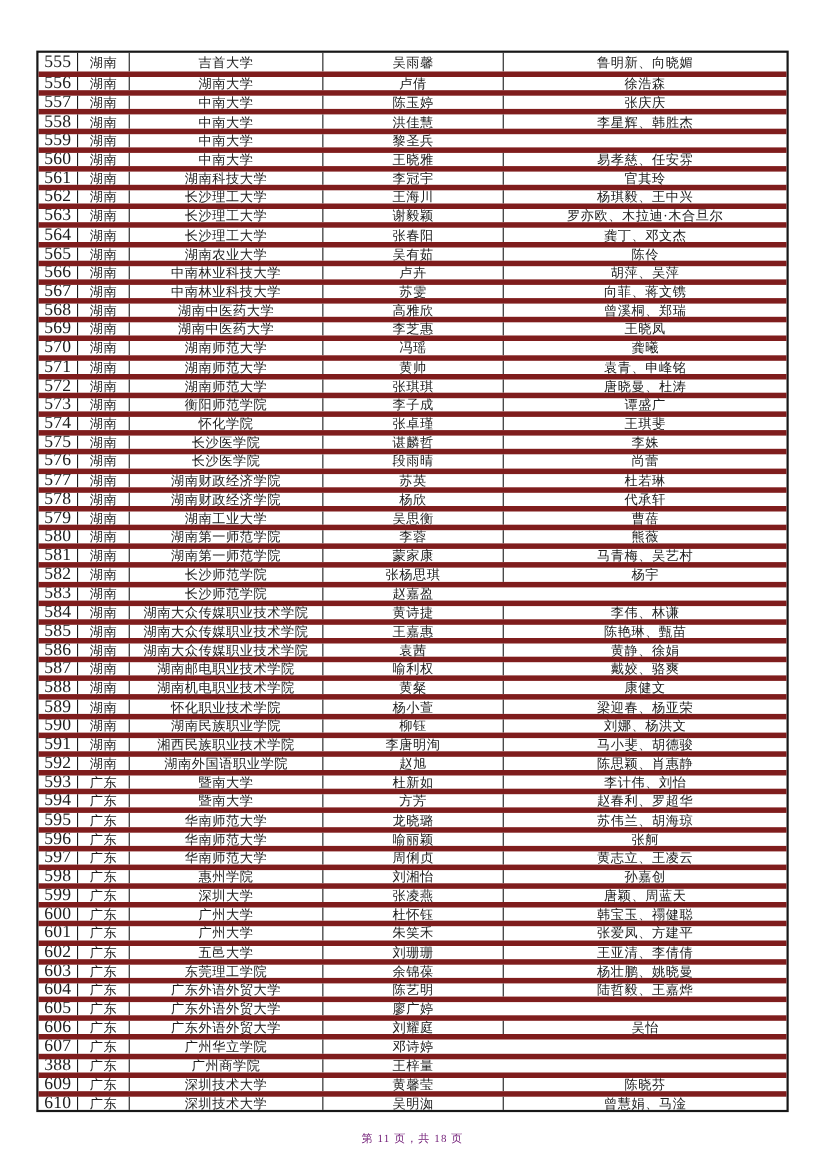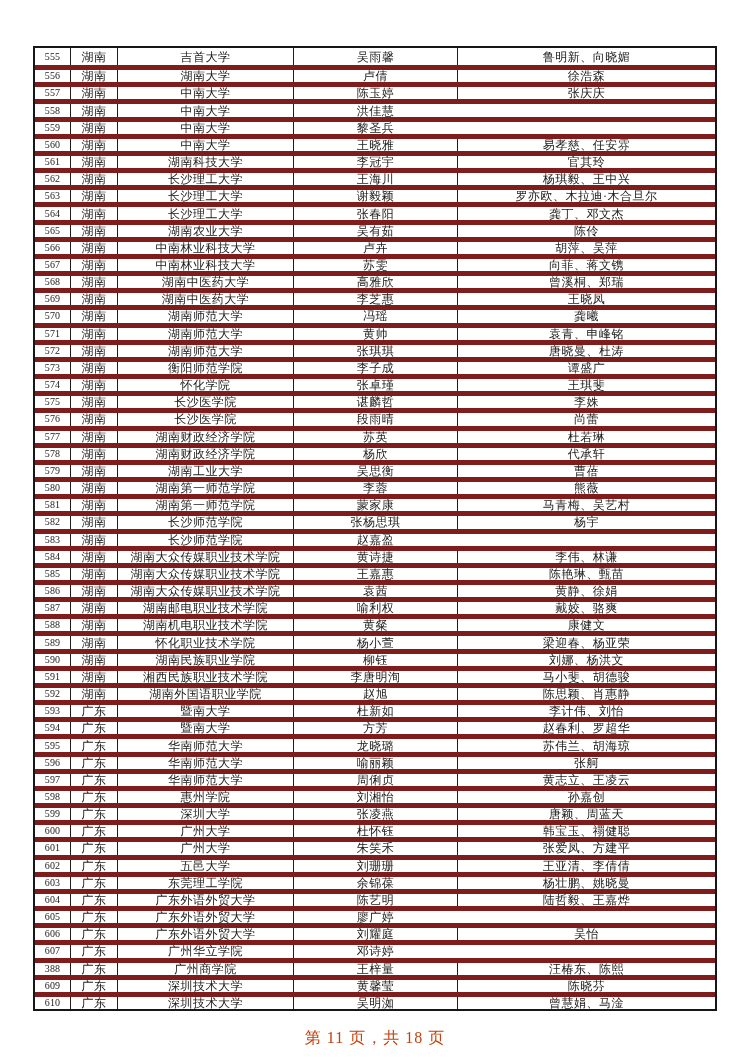--- a/index.html
+++ b/index.html
@@ -45,33 +45,33 @@
     font-size: 12px;
     line-height: 1;
     white-space: nowrap;
     overflow: hidden;
     padding: 0 2px;
     box-sizing: border-box;
     letter-spacing: 0.5px;
   }
   .td.num {
     letter-spacing: 0.2px;
-    font-size: 10px;
+    font-size: 16px;
   }
   .td:first-child {
     border-left: none;
   }
   .page-footer {
     position: absolute;
     left: 0;
     top: 1028px;
     width: 100%;
     text-align: center;
-    font-size: 16px;
-    color: #c2410c;
+    font-size: 10px;
+    color: #701a75;
     letter-spacing: 1px;
   }
 </style>
 </head>
 <body>
 
 <div class="page">
   <div class="results-table" id="results-table">
       <div class="tr">
         <div class="td num">555</div>
@@ -92,20 +92,21 @@
         <div class="td">湖南</div>
         <div class="td">中南大学</div>
         <div class="td">陈玉婷</div>
         <div class="td">张庆庆</div>
       </div>
       <div class="tr">
         <div class="td num">558</div>
         <div class="td">湖南</div>
         <div class="td">中南大学</div>
         <div class="td">洪佳慧</div>
+        <div class="td">李星辉、韩胜杰</div>
       </div>
       <div class="tr">
         <div class="td num">559</div>
         <div class="td">湖南</div>
         <div class="td">中南大学</div>
         <div class="td">黎圣兵</div>
       </div>
       <div class="tr">
         <div class="td num">560</div>
         <div class="td">湖南</div>
@@ -437,21 +438,20 @@
         <div class="td num">607</div>
         <div class="td">广东</div>
         <div class="td">广州华立学院</div>
         <div class="td">邓诗婷</div>
       </div>
       <div class="tr">
         <div class="td num">388</div>
         <div class="td">广东</div>
         <div class="td">广州商学院</div>
         <div class="td">王梓量</div>
-        <div class="td">汪椿东、陈熙</div>
       </div>
       <div class="tr">
         <div class="td num">609</div>
         <div class="td">广东</div>
         <div class="td">深圳技术大学</div>
         <div class="td">黄馨莹</div>
         <div class="td">陈晓芬</div>
       </div>
       <div class="tr">
         <div class="td num">610</div>

